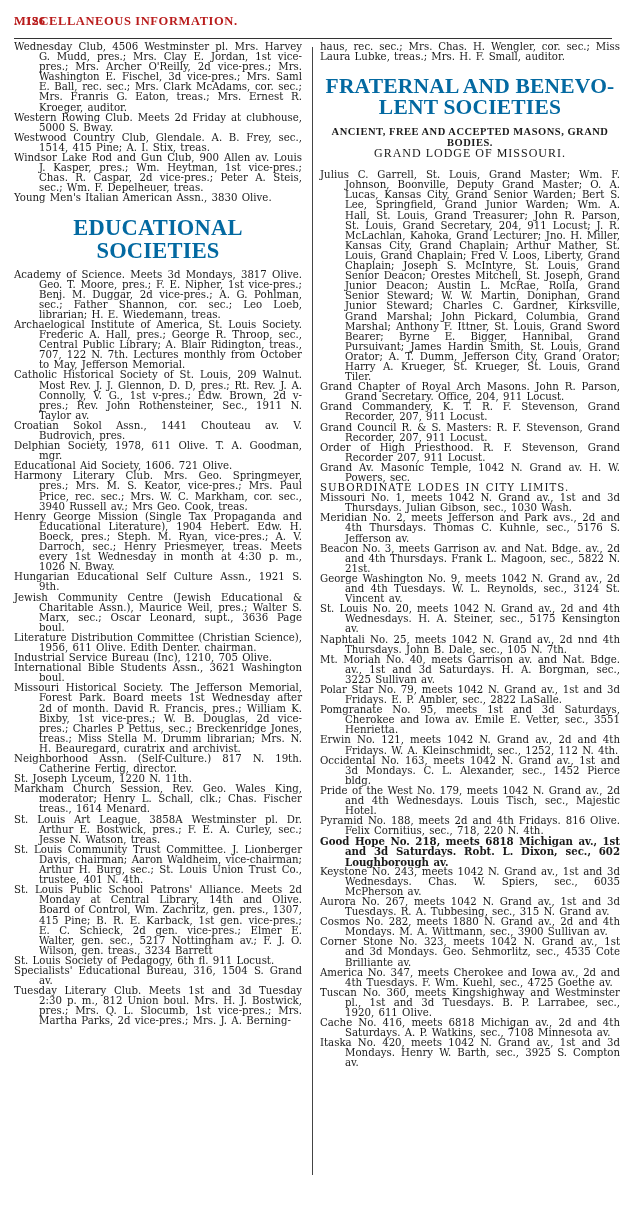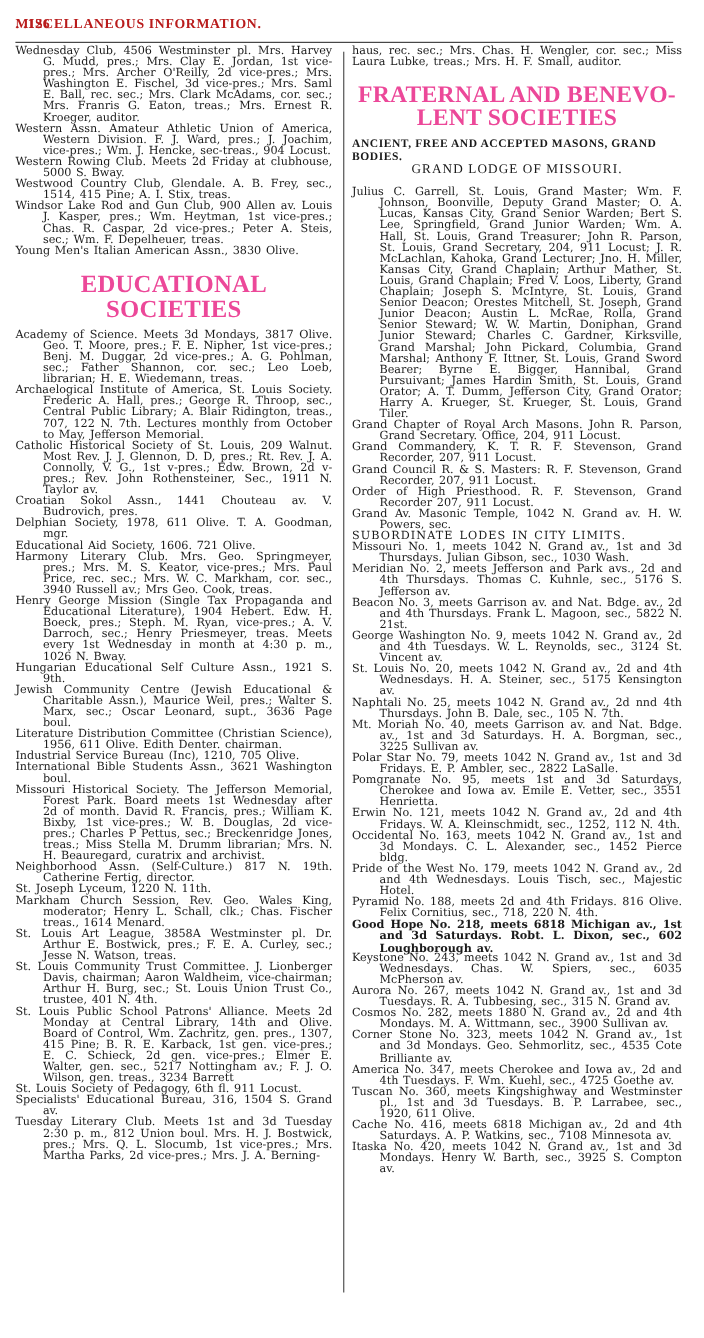--- a/index.html
+++ b/index.html
@@ -21,26 +21,26 @@
   .col { position:absolute; top:42px; font-size:10.2px; line-height:10.1px; }
   .col.left { left:14px; width:288px; }
   .col.right { left:320px; width:300px; }
   .entry {
     text-align:justify; padding-left:25px; text-indent:-25px;
     margin:0; word-spacing:1px;
   }
   .section-title {
     font-family:"Liberation Serif", serif; font-weight:bold;
     font-size:22.5px; line-height:23px; text-align:center;
-    margin:12px 0 8px 0; letter-spacing:0.2px; color:#ec4899;
+    margin:12px 0 8px 0; letter-spacing:0.2px; color:#0369a1;
   }
   .right .section-title { font-size:21.5px; line-height:21px; margin:14px 0 9px 0; }
   .subhead {
     font-family:"Liberation Serif", serif; font-weight:bold; font-size:10.5px;
-    text-align:left; line-height:10.5px; letter-spacing:0.5px;
+    text-align:center; line-height:10.5px; letter-spacing:0.5px;
   }
   .subhead2 {
     font-family:"Liberation Serif", serif; font-size:12px; text-align:center;
     line-height:11px; letter-spacing:1px; margin-bottom:11px;
   }
   .caps { letter-spacing:1px; }
 </style>
 </head>
 <body>
 
@@ -48,21 +48,20 @@
 
   <div class="running-head">
     <span class="pno">. .126</span>
     <span class="title">MISCELLANEOUS INFORMATION.</span>
   </div>
   <div class="head-rule"></div>
   <div class="col-rule"></div>
 
   <div class="col left">
     <p class="entry">Wednesday Club, 4506 Westminster pl. Mrs. Harvey G. Mudd, pres.; Mrs. Clay E. Jordan, 1st vice-pres.; Mrs. Archer O'Reilly, 2d vice-pres.; Mrs. Washington E. Fischel, 3d vice-pres.; Mrs. Saml E. Ball, rec. sec.; Mrs. Clark McAdams, cor. sec.; Mrs. Franris G. Eaton, treas.; Mrs. Ernest R. Kroeger, auditor.</p>
-    <p class="entry">Western Assn. Amateur Athletic Union of America, Western Division. F. J. Ward, pres.; J. Joachim, vice-pres.; Wm. J. Hencke, sec-treas., 904 Locust.</p>
     <p class="entry">Western Rowing Club. Meets 2d Friday at clubhouse, 5000 S. Bway.</p>
     <p class="entry">Westwood Country Club, Glendale. A. B. Frey, sec., 1514, 415 Pine; A. I. Stix, treas.</p>
     <p class="entry">Windsor Lake Rod and Gun Club, 900 Allen av. Louis J. Kasper, pres.; Wm. Heytman, 1st vice-pres.; Chas. R. Caspar, 2d vice-pres.; Peter A. Steis, sec.; Wm. F. Depelheuer, treas.</p>
     <p class="entry">Young Men's Italian American Assn., 3830 Olive.</p>
 
     <h2 class="section-title">EDUCATIONAL SOCIETIES</h2>
 
     <p class="entry">Academy of Science. Meets 3d Mondays, 3817 Olive. Geo. T. Moore, pres.; F. E. Nipher, 1st vice-pres.; Benj. M. Duggar, 2d vice-pres.; A. G. Pohlman, sec.; Father Shannon, cor. sec.; Leo Loeb, librarian; H. E. Wiedemann, treas.</p>
     <p class="entry">Archaelogical Institute of America, St. Louis Society. Frederic A. Hall, pres.; George R. Throop, sec., Central Public Library; A. Blair Ridington, treas., 707, 122 N. 7th. Lectures monthly from October to May, Jefferson Memorial.</p>
     <p class="entry">Catholic Historical Society of St. Louis, 209 Walnut. Most Rev. J. J. Glennon, D. D, pres.; Rt. Rev. J. A. Connolly, V. G., 1st v-pres.; Edw. Brown, 2d v-pres.; Rev. John Rothensteiner, Sec., 1911 N. Taylor av.</p>

